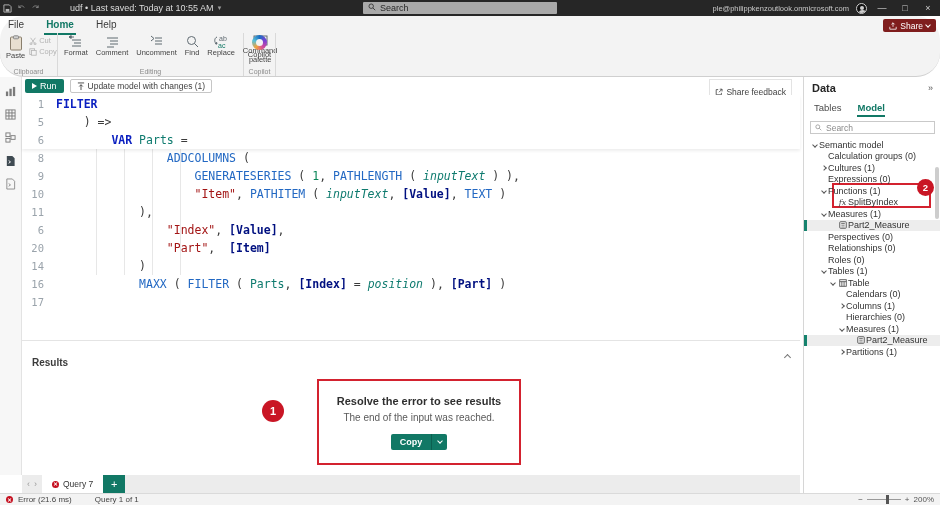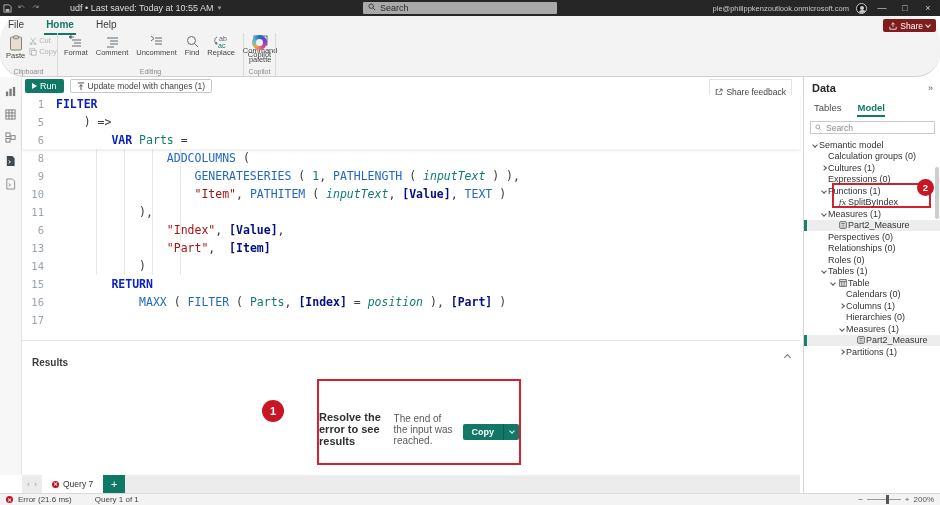--- a/index.html
+++ b/index.html
@@ -74,21 +74,21 @@
   #indent-guides i { position:absolute; top:0; bottom:0; width:1px; background:#e7e7e7; }
   #minimap { position:absolute; right:33px; top:20px; width:24px; height:30px; }
   #minimap i { position:absolute; height:1.5px; border-radius:1px; }
 
   
   #results { left:22px; top:340px; width:778px; height:135px; background:#fff; border-top:1px solid #e4e4e4; }
   #results-header { position:absolute; left:10px; top:4px; font-size:10px; font-weight:bold; color:#3c3c3c;margin-top:12px; }
   #results-collapse { position:absolute; right:10px; top:5px; }
   .chev-up { display:inline-block; width:5px; height:5px; border-left:1.4px solid #777; border-top:1.4px solid #777; transform:rotate(45deg); }
   #error-box { position:absolute; left:295px; top:38px; width:204px; height:86px; border:2px solid #d3222f;
-    display:flex; flex-direction:row; align-items:center; padding-top:14px; gap:5px; background:#fff; }
+    display:flex; flex-direction:column; align-items:center; padding-top:14px; gap:5px; background:#fff; }
   #error-title { font-size:11px; font-weight:bold; color:#2f2f2f; }
   #error-msg { font-size:10px; color:#5a5a5a; }
   #copy-split { display:flex; margin-top:6px; }
   #copy-btn { background:#117865; color:#fff; font-size:9px; font-weight:bold; height:16px; display:flex;
     align-items:center; padding:0 9px; border-radius:2px 0 0 2px; border-right:1px solid #0c5f50; }
   #copy-dd { background:#117865; width:15px; height:16px; border-radius:0 2px 2px 0; display:flex; align-items:center; justify-content:center; }
   .chev-dn-w { display:inline-block; width:4px; height:4px; border-right:1.3px solid #fff; border-bottom:1.3px solid #fff; transform:rotate(45deg); margin-top:-2px; }
   .anno-badge { position:absolute; background:#c91625; color:#fff; border-radius:50%; display:flex;
     align-items:center; justify-content:center; font-weight:bold; }
   #badge-1 { left:240px; top:59px; width:22px; height:22px; font-size:11px; }
@@ -339,23 +339,22 @@
         <div class="code-row"><span class="gutter">1</span><span class="code-text"><span class="tk-k">FILTER</span></span></div>
         <div class="code-row"><span class="gutter">5</span><span class="code-text"><span class="tk-pl">    ) =&gt;</span></span></div>
         <div class="code-row"><span class="gutter">6</span><span class="code-text"><span class="tk-pl">        </span><span class="tk-k">VAR</span><span class="tk-pl"> </span><span class="tk-vr">Parts</span><span class="tk-pl"> =</span></span></div>
       </div>
     <div id="code-block">
         <div class="code-row"><span class="gutter">8</span><span class="code-text"><span class="tk-pl">                </span><span class="tk-fn">ADDCOLUMNS</span><span class="tk-pl"> (</span></span></div>
         <div class="code-row"><span class="gutter">9</span><span class="code-text"><span class="tk-pl">                    </span><span class="tk-fn">GENERATESERIES</span><span class="tk-pl"> ( </span><span class="tk-num">1</span><span class="tk-pl">, </span><span class="tk-fn">PATHLENGTH</span><span class="tk-pl"> ( </span><span class="tk-pr">inputText</span><span class="tk-pl"> ) ),</span></span></div>
         <div class="code-row"><span class="gutter">10</span><span class="code-text"><span class="tk-pl">                    </span><span class="tk-str">"Item"</span><span class="tk-pl">, </span><span class="tk-fn">PATHITEM</span><span class="tk-pl"> ( </span><span class="tk-pr">inputText</span><span class="tk-pl">, </span><span class="tk-br">[Value]</span><span class="tk-pl">, </span><span class="tk-fn">TEXT</span><span class="tk-pl"> )</span></span></div>
         <div class="code-row"><span class="gutter">11</span><span class="code-text"><span class="tk-pl">            </span><span class="tk-pl">),</span></span></div>
         <div class="code-row"><span class="gutter">6</span><span class="code-text"><span class="tk-pl">                </span><span class="tk-str">"Index"</span><span class="tk-pl">, </span><span class="tk-br">[Value]</span><span class="tk-pl">,</span></span></div>
-        <div class="code-row"><span class="gutter">13</span><span class="code-text"><span class="tk-pl">                </span><span class="tk-str">"Part"</span><span class="tk-pl">,  </span><span class="tk-br">[Item]</span></span></div>
+        <div class="code-row"><span class="gutter">20</span><span class="code-text"><span class="tk-pl">                </span><span class="tk-str">"Part"</span><span class="tk-pl">,  </span><span class="tk-br">[Item]</span></span></div>
         <div class="code-row"><span class="gutter">14</span><span class="code-text"><span class="tk-pl">            </span><span class="tk-pl">)</span></span></div>
-        <div class="code-row"><span class="gutter">15</span><span class="code-text"><span class="tk-pl">        </span><span class="tk-k">RETURN</span></span></div>
         <div class="code-row"><span class="gutter">16</span><span class="code-text"><span class="tk-pl">            </span><span class="tk-fn">MAXX</span><span class="tk-pl"> ( </span><span class="tk-fn">FILTER</span><span class="tk-pl"> ( </span><span class="tk-vr">Parts</span><span class="tk-pl">, </span><span class="tk-br">[Index]</span><span class="tk-pl"> = </span><span class="tk-pr">position</span><span class="tk-pl"> ), </span><span class="tk-br">[Part]</span><span class="tk-pl"> )</span></span></div>
         <div class="code-row"><span class="gutter">17</span><span class="code-text"></span></div>
       </div>
   </div>
 
   <div id="indent-guides">
     <i style="left:28px;"></i>
       <i style="left:56px;"></i>
       <i style="left:84px;"></i>
       <i style="left:112px;"></i>

